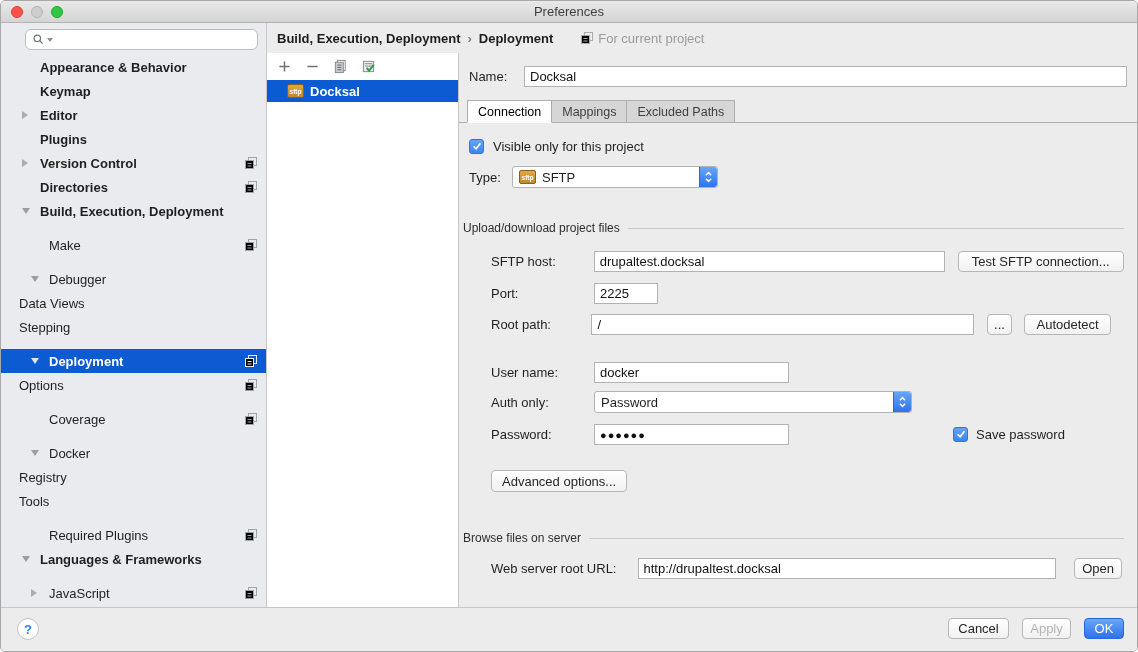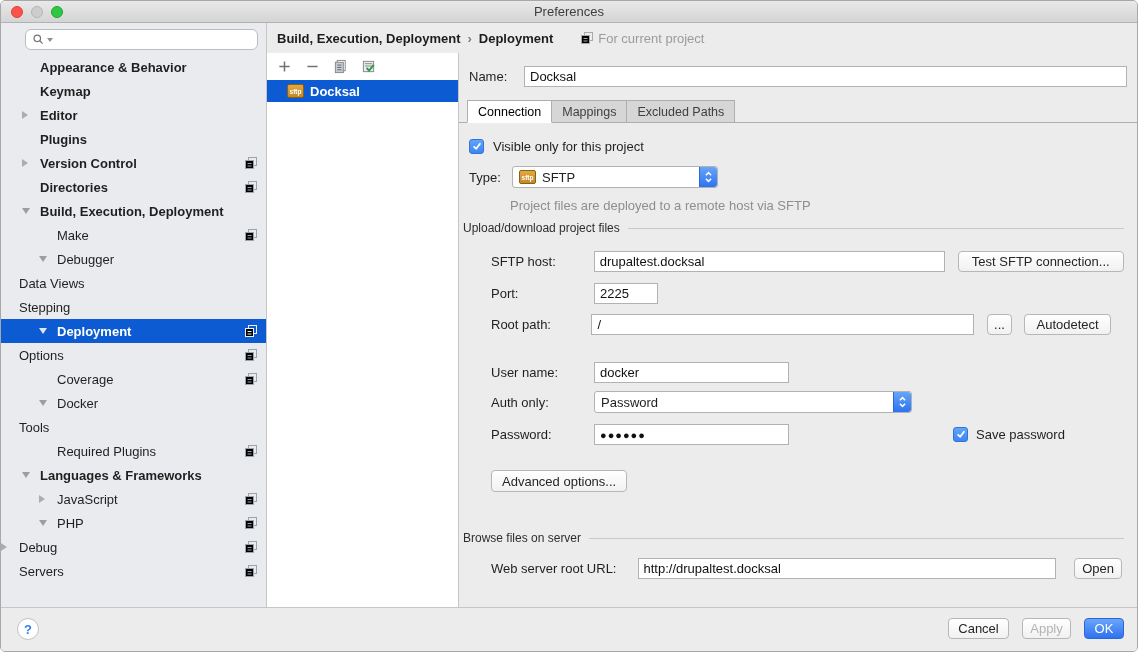--- a/index.html
+++ b/index.html
@@ -23,21 +23,21 @@
   
   .sidebar { width:266px; background:#e9ebee; border-right:1px solid #c6c6c6; position:relative; }
   .searchwrap { position:absolute; top:6px; left:24px; right:8px; height:21px; background:#fff;
     border:1px solid #b9bdc2; border-radius:6px; display:flex; align-items:center; padding:0 6px; }
   .searchwrap svg { flex:none; }
   .search-caret { width:0; height:0; border-left:3.5px solid transparent; border-right:3.5px solid transparent; border-top:4px solid #8b9096; margin-left:2px; }
   .search-input { border:none; outline:none; flex:1; min-width:0; font-size:12px; background:transparent; margin-left:4px; }
   .tree { position:absolute; top:32px; left:0; right:0; }
   .srow { height:24px; display:flex; align-items:center; cursor:default; }
   .srow.lvl0 { padding-left:21px; }
-  .srow.lvl1 { padding-left:38px; }
+  .srow.lvl1 { padding-left:30px;margin-top:10px; }
   .srow.lvl2 { }
   .srow .arrow { width:18px; flex:none; display:flex; align-items:center; }
   .tri-r { width:0; height:0; border-top:4.5px solid transparent; border-bottom:4.5px solid transparent; border-left:6px solid #a9adb2; }
   .tri-d { width:0; height:0; border-left:4.5px solid transparent; border-right:4.5px solid transparent; border-top:6px solid #9a9ea3; }
   .srow .slabel { flex:1; white-space:nowrap; overflow:hidden; }
   .srow.bold .slabel { font-weight:bold; }
   .srow .proj-icon { flex:none; margin-right:9px; color:#9aa4ad; }
   .srow.selected { background:#0d5bd2; }
   .srow.selected .slabel { color:#fff; font-weight:bold; }
   .srow.selected .tri-d { border-top-color:#dfe7f5; }
@@ -221,20 +221,24 @@
             <span class="slabel">Coverage</span>
             <svg class="proj-icon" viewBox="0 0 12 12" width="12" height="12">
               <use href="#projicon"></use>
             </svg>
           </div>
         <div class="srow lvl1">
             <span class="arrow">
               <span class="tri-d"></span>
             </span>
             <span class="slabel">Docker</span>
+          </div>
+        <div class="srow lvl2">
+            <span class="arrow"></span>
+            <span class="slabel">Registry</span>
           </div>
         <div class="srow lvl2">
             <span class="arrow"></span>
             <span class="slabel">Tools</span>
           </div>
         <div class="srow lvl1">
             <span class="arrow"></span>
             <span class="slabel">Required Plugins</span>
             <svg class="proj-icon" viewBox="0 0 12 12" width="12" height="12">
               <use href="#projicon"></use>
@@ -373,23 +377,20 @@
               </span>
               <span class="stepper">
                 <svg viewBox="0 0 10 16" width="9" height="14">
                     <path d="M2 6 L5 3 L8 6" fill="none" stroke="#fff" stroke-width="1.7"></path>
                     <path d="M2 10 L5 13 L8 10" fill="none" stroke="#fff" stroke-width="1.7"></path>
                   </svg>
               </span>
             </div>
           </div>
 
-          <div class="frow" style="top:144px; left:51px; height:16px;">
-            <span class="helptext">Project files are deployed to a remote host via SFTP</span>
-          </div>
 
           <div class="sec" style="top:167px;">
             <span class="sectitle">Upload/download project files</span>
               <span class="secline"></span>
           </div>
 
           <div class="frow" style="top:198px; left:32px; right:13px; height:21px;">
             <span class="flabel" style="width:103px;">SFTP host:</span>
             <input class="tfield" style="width: 352px;" value="drupaltest.docksal">
             <button class="btn" style="margin-left:13px; width:167px;">Test SFTP connection...</button>

